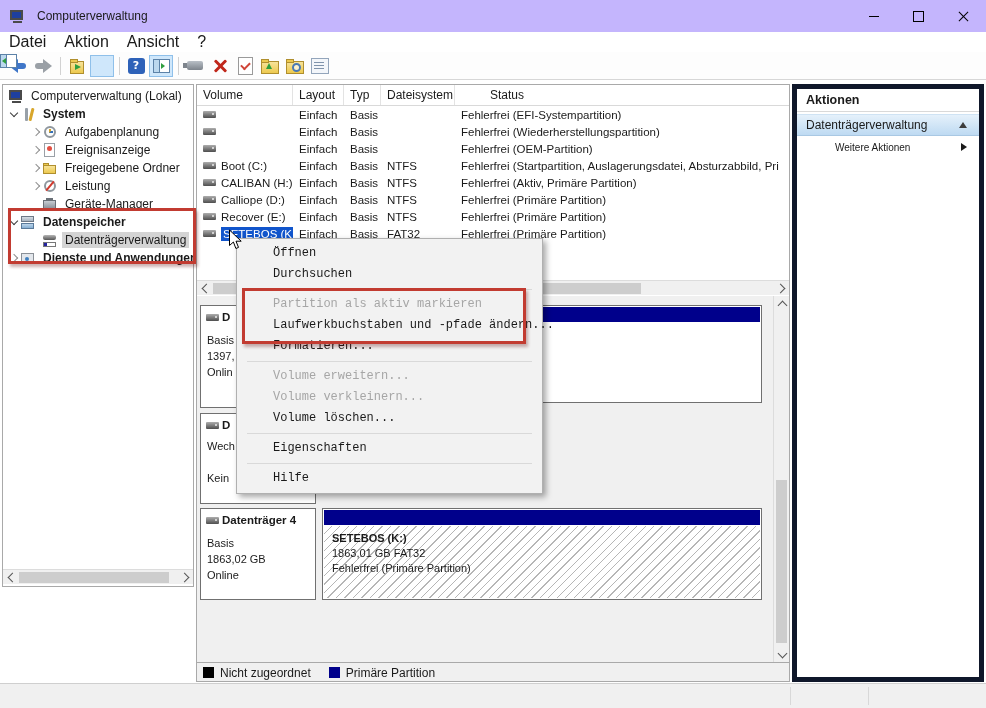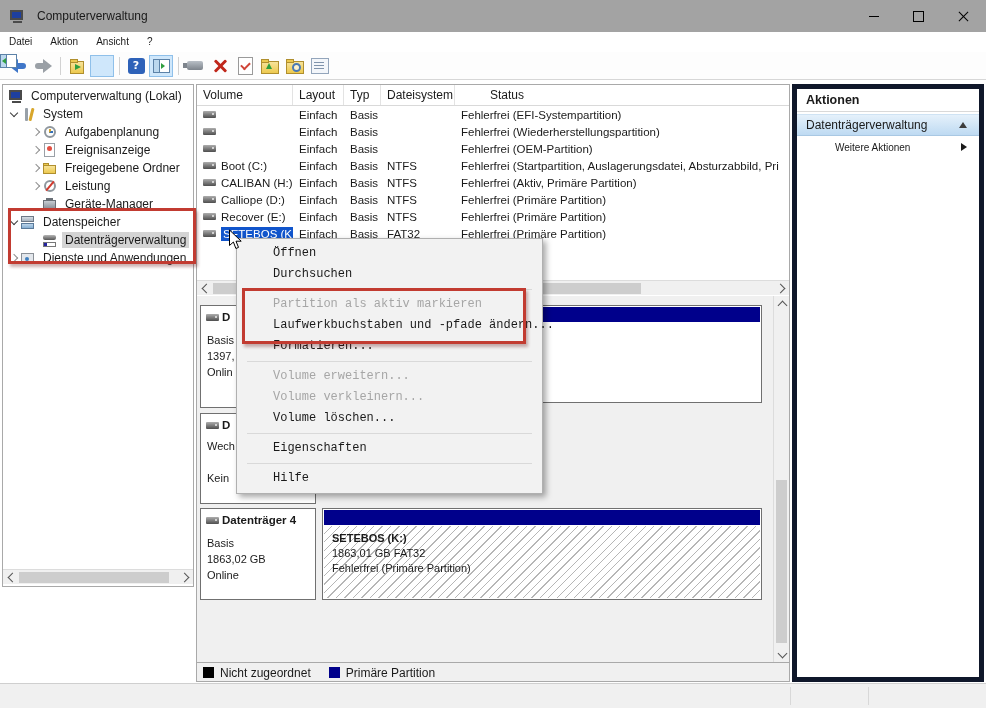--- a/index.html
+++ b/index.html
@@ -1,31 +1,31 @@
 <!DOCTYPE html>
 <html><head>
 <meta charset="utf-8">
 <style>
   html,body{margin:0;padding:0;background:#8a8a8a;}
   .stage{position:relative;width:986px;height:708px;background:#ffffff;overflow:hidden;
          font-family:"Liberation Sans",sans-serif;color:#1a1a1a;outline:1px solid #7f9db9;}
 
   
-  .titlebar{position:absolute;left:0;top:0;width:986px;height:32px;background:#a3a3a3;display:flex;align-items:center;}
+  .titlebar{position:absolute;left:0;top:0;width:986px;height:32px;background:#c4b5fd;display:flex;align-items:center;}
   .title-text{font-size:12px;margin-left:8px;}
   .wbtns{position:absolute;right:0;top:0;height:32px;display:flex;}
   .wbtn{width:45px;height:32px;display:flex;align-items:center;justify-content:center;}
   .g-min{width:10px;height:1px;background:#000;}
   .g-max{width:9px;height:9px;border:1px solid #000;}
   .g-close{position:relative;width:11px;height:11px;}
   .g-close::before,.g-close::after{content:"";position:absolute;left:5px;top:-1px;width:1px;height:13px;background:#000;}
   .g-close::before{transform:rotate(45deg);} .g-close::after{transform:rotate(-45deg);}
 
   
-  .menubar{position:absolute;left:0;top:32px;width:986px;height:20px;background:#fff;display:flex;align-items:center;font-size:10px;}
+  .menubar{position:absolute;left:0;top:32px;width:986px;height:20px;background:#fff;display:flex;align-items:center;font-size:16px;}
   .menu-item{padding:0 9px;height:20px;line-height:20px;}
 
   
   .toolbar{position:absolute;left:0;top:52px;width:986px;height:28px;background:#fdfdfd;border-bottom:1px solid #d7d7d7;display:flex;align-items:center;padding-left:6px;box-sizing:border-box;}
   .tbi{width:24px;height:24px;display:flex;align-items:center;justify-content:center;margin-right:1px;flex:none;}
   .tb-sep{width:1px;height:18px;background:#d2d2d2;margin:0 4px;flex:none;}
   .tb-back{position:relative;width:18px;height:14px;}
   .tb-back::before{content:"";position:absolute;left:0;top:0;border-right:9px solid #3f76c8;border-top:7px solid transparent;border-bottom:7px solid transparent;}
   .tb-back::after{content:"";position:absolute;left:8px;top:4px;width:9px;height:6px;background:#3f76c8;border-radius:0 3px 3px 0;}
   .tb-fwd{position:relative;width:18px;height:14px;}
@@ -66,21 +66,21 @@
   .mid-panel{position:absolute;left:196px;top:84px;width:594px;height:598px;background:#fff;border:1px solid #a9a9a9;box-sizing:border-box;overflow:hidden;}
   .actions-panel{position:absolute;left:792px;top:84px;width:192px;height:598px;background:#fff;border:5px solid #0f172a;box-sizing:border-box;}
 
   
   .tree{position:absolute;left:0;top:2px;right:0;}
   .tree-row{height:18px;display:flex;align-items:center;font-size:12px;white-space:nowrap;}
   .exp{width:12px;flex:none;display:flex;justify-content:center;}
   .exp i{display:block;width:5px;height:5px;border-right:1.6px solid #3c3c3c;border-bottom:1.6px solid #3c3c3c;}
   .exp.open i{transform:rotate(45deg);margin-top:-2px;}
   .exp.closed i{transform:rotate(-45deg);border-color:#8f8f8f;}
-  .lv0{padding-left:5px;} .lv1{padding-left:5px;} .lv2{padding-left:27px;}
+  .lv0{padding-left:5px;} .lv1{padding-left:5px;font-weight:bold;} .lv2{padding-left:27px;}
   .tlabel{padding:1px 3px;}
   .tlabel.selgray{background:#d4d4d4;}
 
   
   .ti{width:17px;height:15px;position:relative;flex:none;margin-right:3px;}
   .ti::before,.ti::after{content:"";position:absolute;box-sizing:border-box;}
   .ic-computer::before{left:1px;top:1px;width:13px;height:10px;background:#1e3f9e;border:2px solid #4a4a4a;}
   .ic-computer::after{left:4px;top:12px;width:9px;height:2px;background:#4a4a4a;}
   .ic-tools::before{left:5px;top:1px;width:3px;height:13px;background:#98a0a8;border-radius:1px;}
   .ic-tools::after{left:10px;top:1px;width:3px;height:13px;background:#d8a62b;border-radius:1px;transform:rotate(14deg);}

